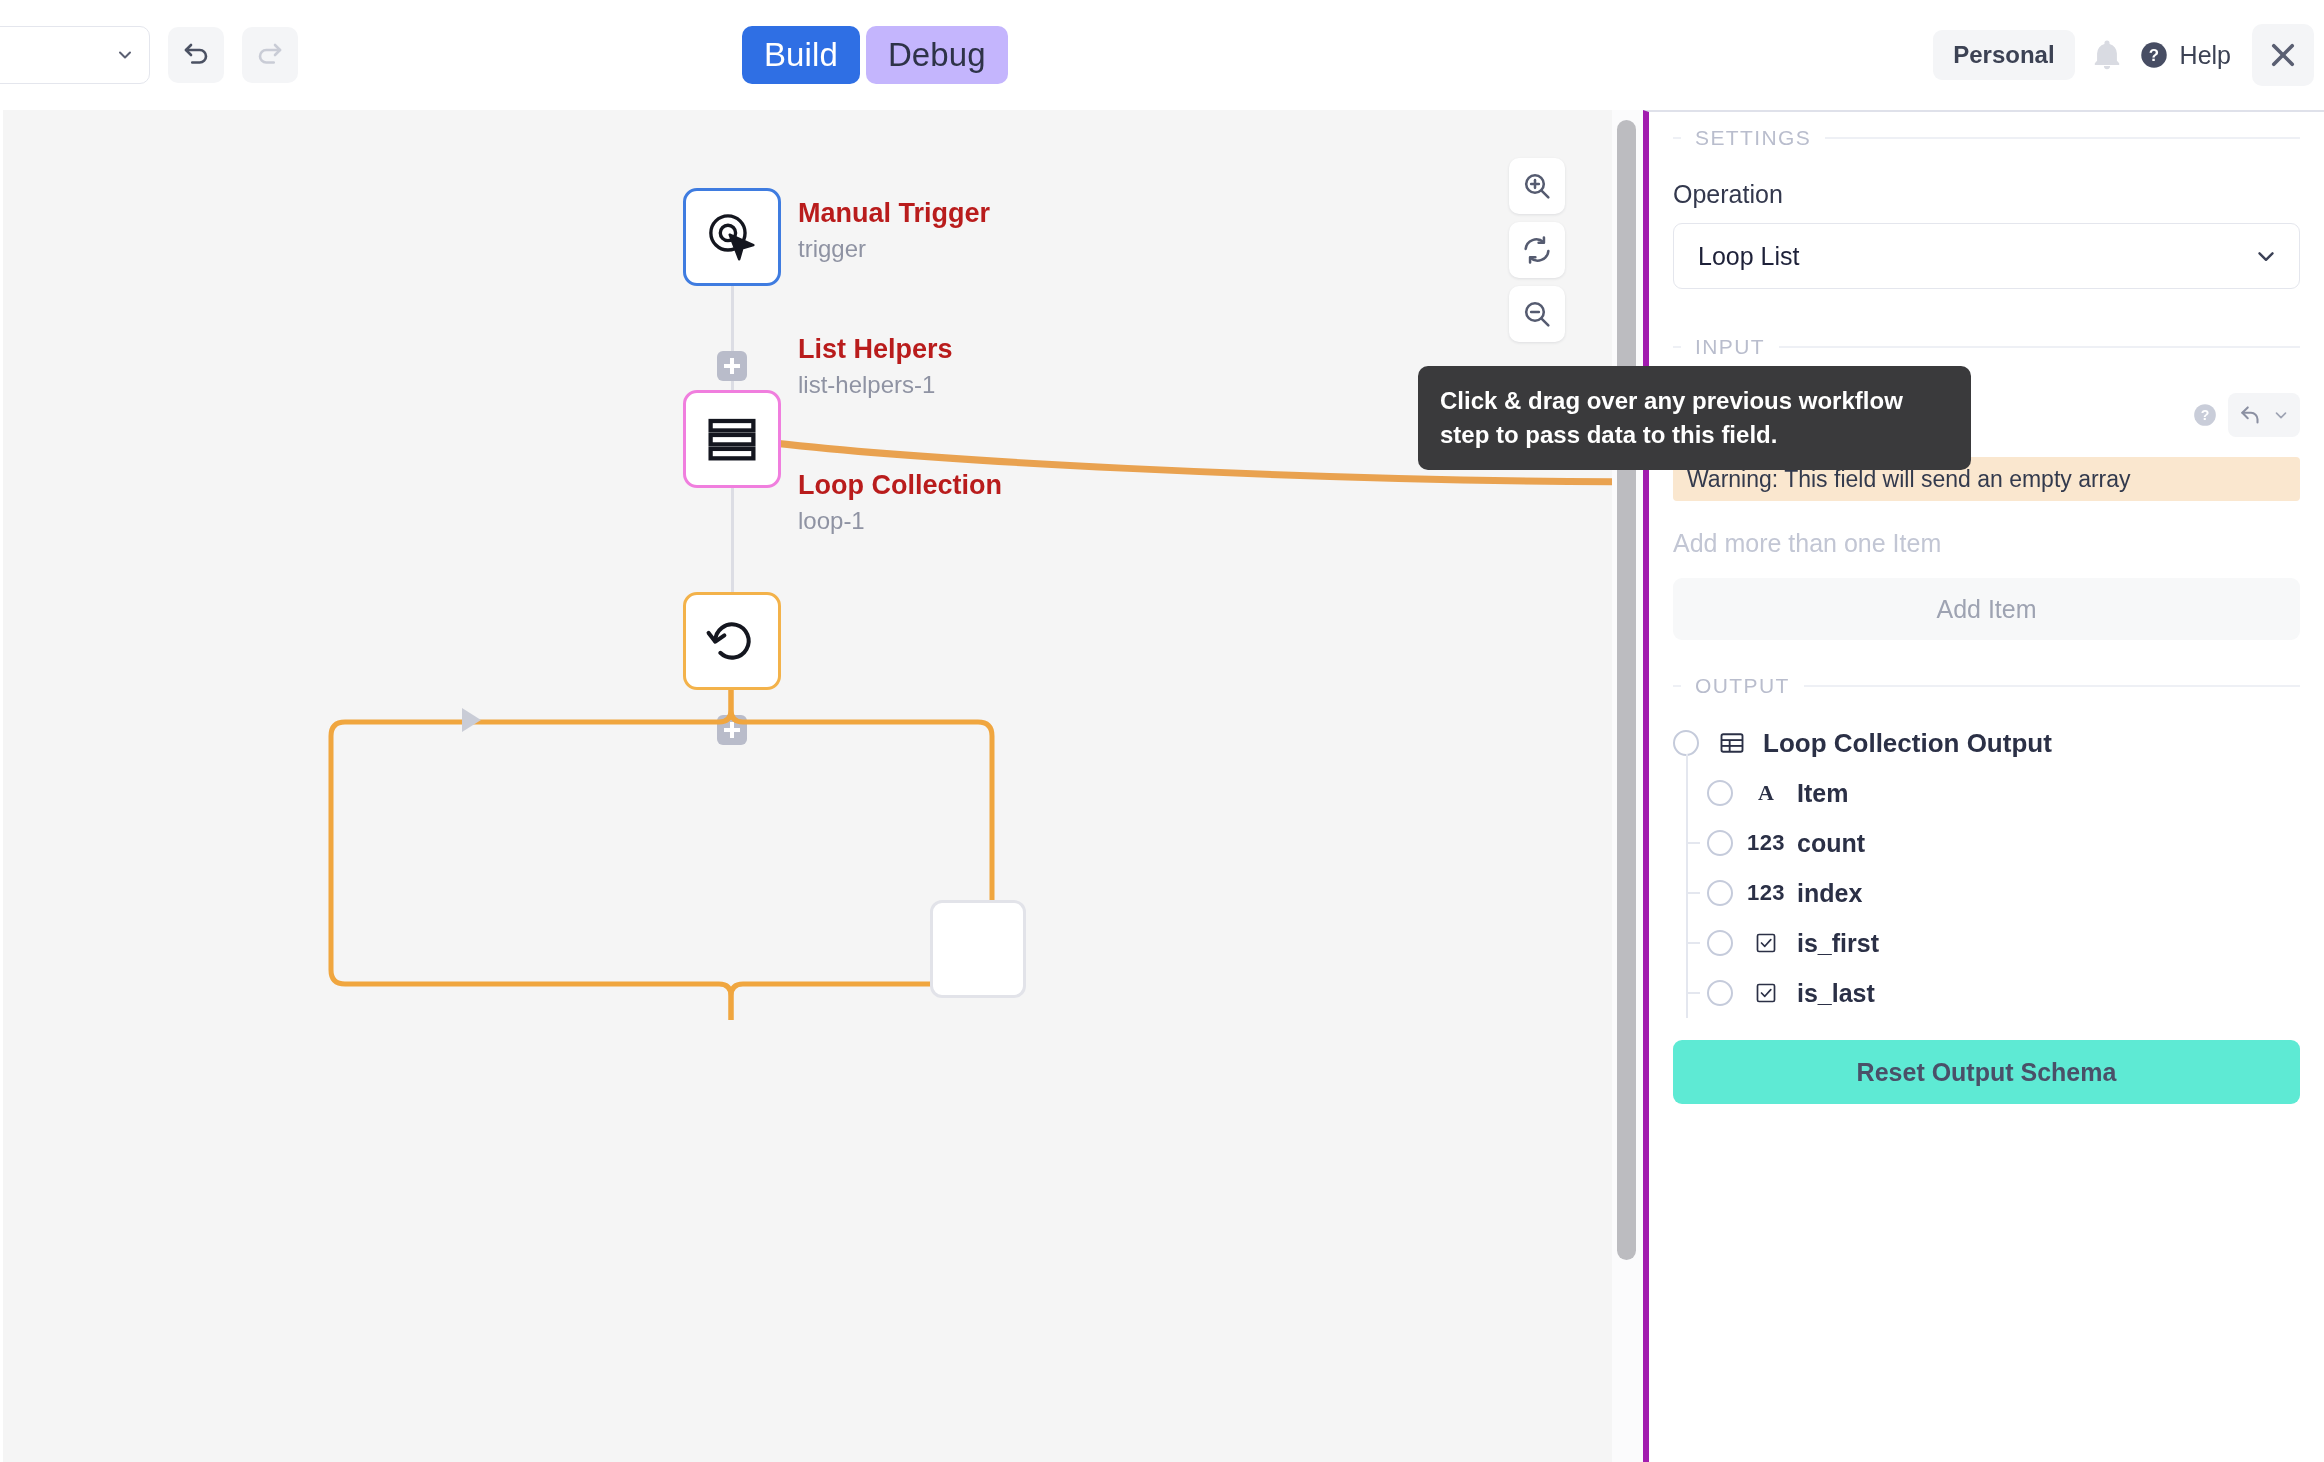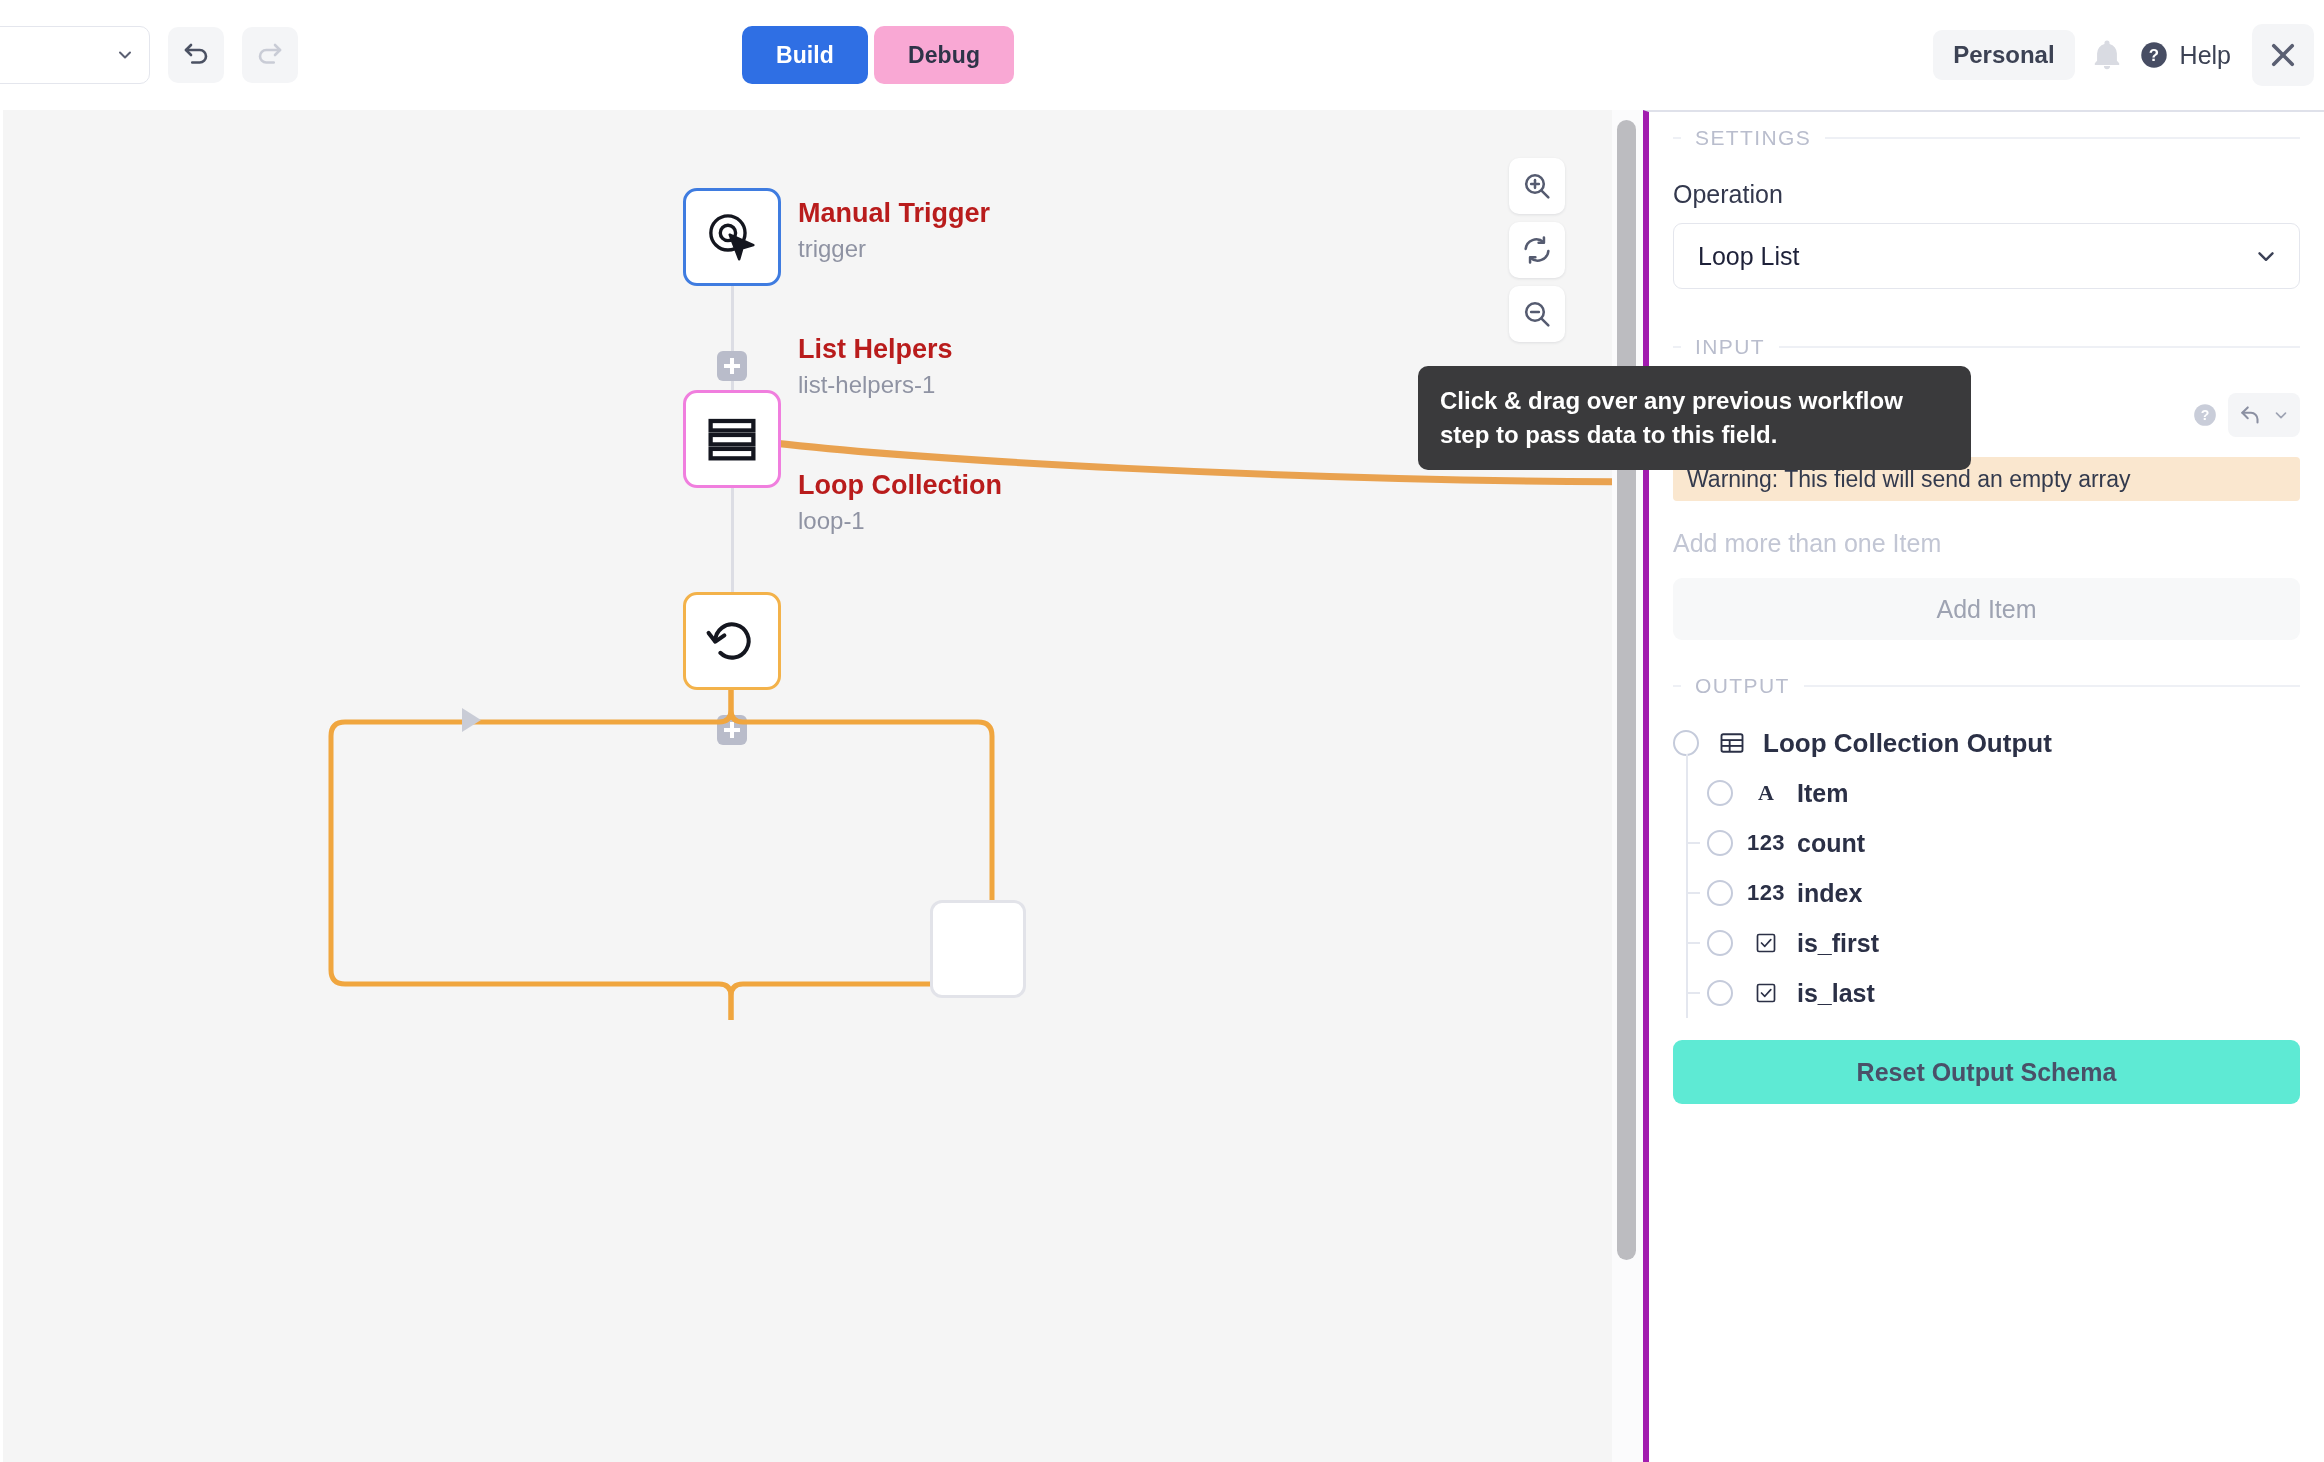--- a/index.html
+++ b/index.html
@@ -27,26 +27,26 @@
   .icon-btn {
     width: 56px; height: 56px; border-radius: 10px; background: #f4f5f7;
     display: flex; align-items: center; justify-content: center; border: none;
   }
   .icon-btn.ghost { background: #f4f5f7; }
   .topbar-center {
     position: absolute; left: 742px; top: 26px;
     display: flex; gap: 6px; align-items: center;
   }
   .seg {
-    height: 58px; padding: 0 34px; border-radius: 10px; border: none;
-    font-size: 23px; font-weight: 700; letter-spacing: .1px;
+    height: 58px; padding: 0 22px; border-radius: 10px; border: none;
+    font-size: 33px; font-weight: 400; letter-spacing: .1px;
     display: flex; align-items: center; justify-content: center; cursor: pointer;
   }
   .seg.active { background: #2f6fe4; color: #ffffff; }
-  .seg.inactive { background: #f9a8d4; color: #2e3348; }
+  .seg.inactive { background: #c4b5fd; color: #2e3348; }
   .topbar-right {
     position: absolute; right: 0; top: 0; height: 110px;
     display: flex; align-items: center; gap: 15px; padding-right: 10px;
   }
   .pill-personal {
     background: #f4f5f7; color: #3c4254; border-radius: 9px;
     padding: 11px 20px; font-size: 24px; font-weight: 600;
   }
   .bell { width: 34px; height: 34px; display: block; }
   .help-wrap { display: flex; align-items: center; gap: 11px; cursor: pointer; }

